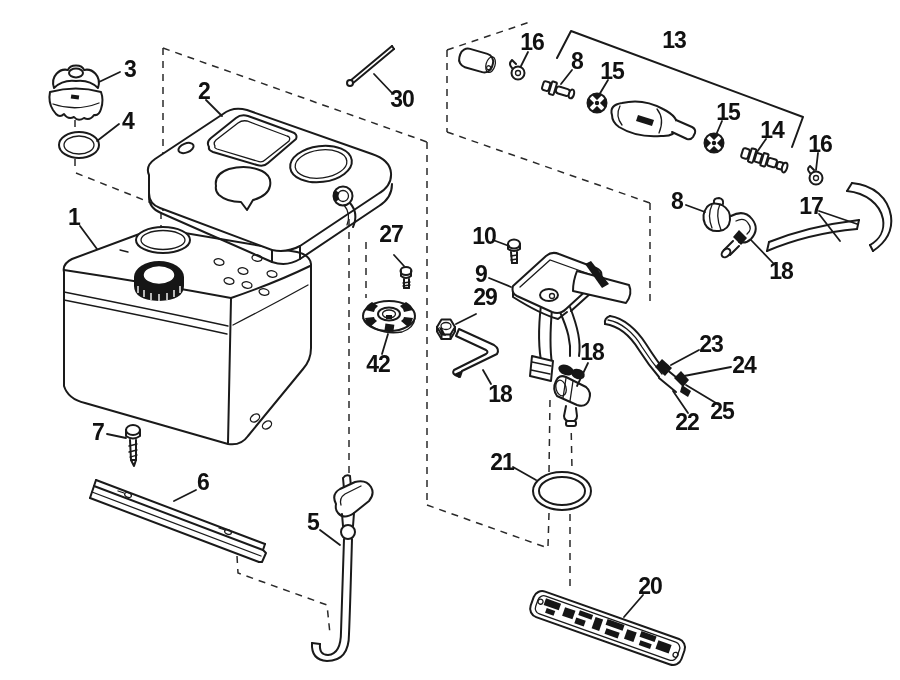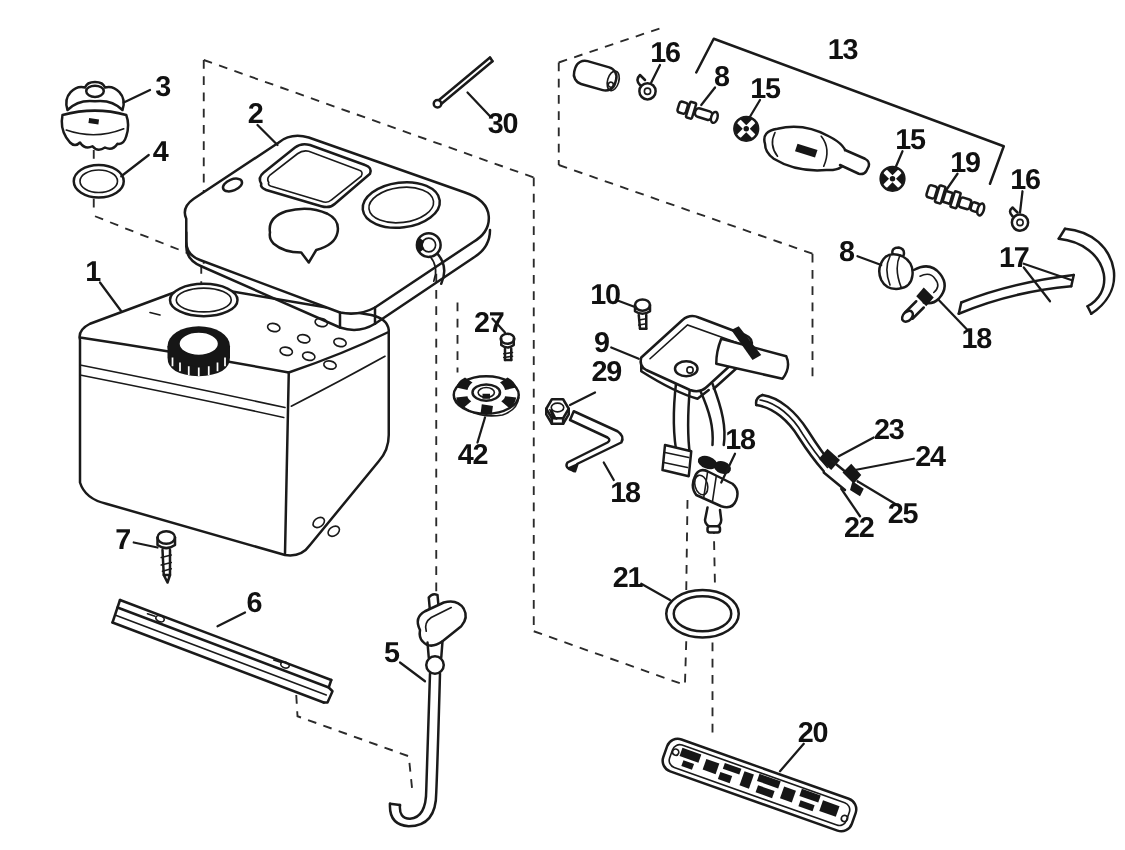--- a/index.html
+++ b/index.html
@@ -410,34 +410,34 @@
     <div class="co" style="left:204px;top:91px">2</div>
     <div class="co" style="left:130px;top:69px">3</div>
     <div class="co" style="left:128px;top:121px">4</div>
     <div class="co" style="left:313px;top:522px">5</div>
     <div class="co" style="left:203px;top:482px">6</div>
     <div class="co" style="left:98px;top:432px">7</div>
     <div class="co" style="left:677px;top:201px">8</div>
     <div class="co" style="left:481px;top:274px">9</div>
     <div class="co" style="left:484px;top:236px">10</div>
     <div class="co" style="left:674px;top:40px">13</div>
-    <div class="co" style="left:772px;top:130px">19</div>
+    <div class="co" style="left:772px;top:130px">14</div>
     <div class="co" style="left:577px;top:61px">8</div>
     <div class="co" style="left:612px;top:71px">15</div>
     <div class="co" style="left:728px;top:112px">15</div>
     <div class="co" style="left:532px;top:42px">16</div>
     <div class="co" style="left:820px;top:144px">16</div>
     <div class="co" style="left:811px;top:206px">17</div>
     <div class="co" style="left:781px;top:271px">18</div>
     <div class="co" style="left:592px;top:352px">18</div>
     <div class="co" style="left:650px;top:586px">20</div>
     <div class="co" style="left:502px;top:462px">21</div>
     <div class="co" style="left:687px;top:422px">22</div>
     <div class="co" style="left:711px;top:344px">23</div>
     <div class="co" style="left:744px;top:365px">24</div>
     <div class="co" style="left:722px;top:411px">25</div>
     <div class="co" style="left:378px;top:364px">42</div>
-    <div class="co" style="left:391px;top:258px">27</div>
+    <div class="co" style="left:391px;top:234px">27</div>
     <div class="co" style="left:500px;top:394px">18</div>
     <div class="co" style="left:485px;top:297px">29</div>
     <div class="co" style="left:402px;top:99px">30</div>
   </div>
 </div>
 
 </body></html>

